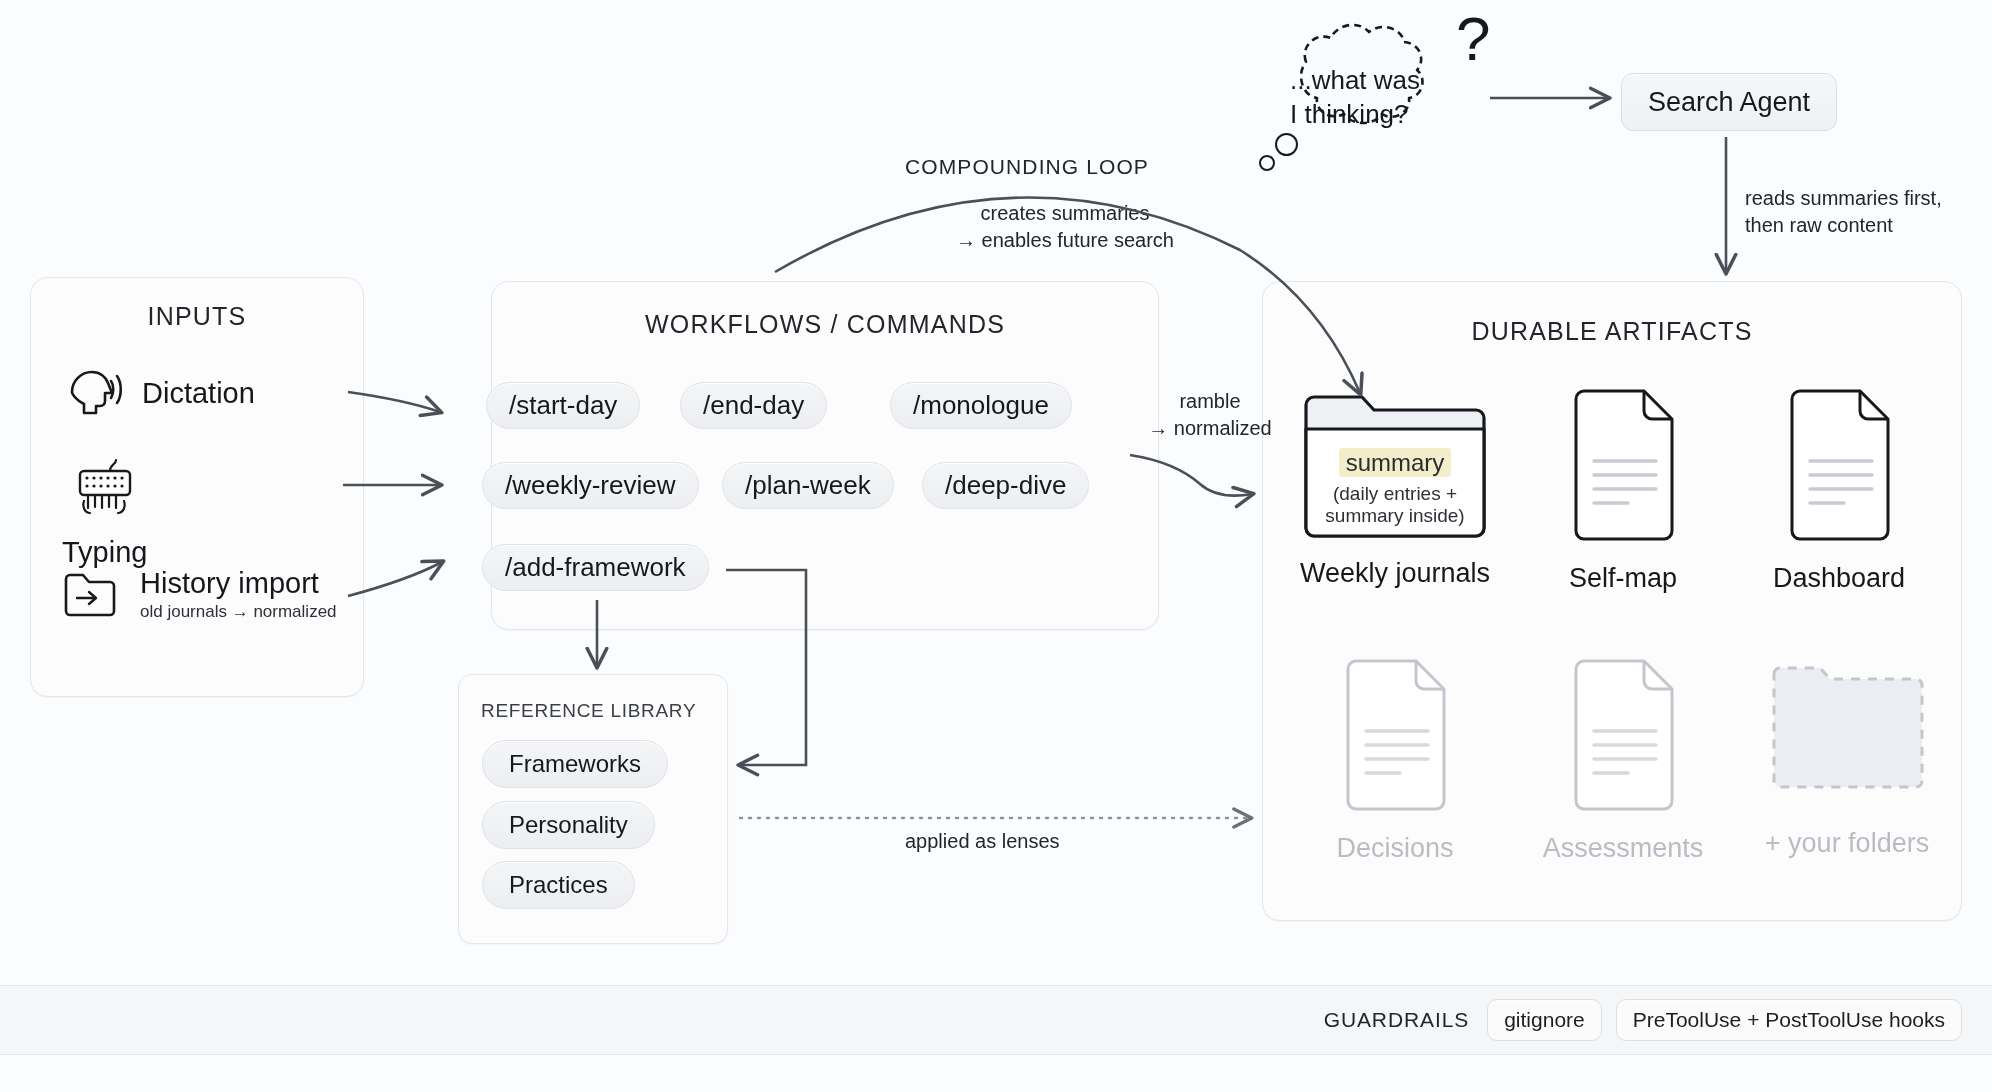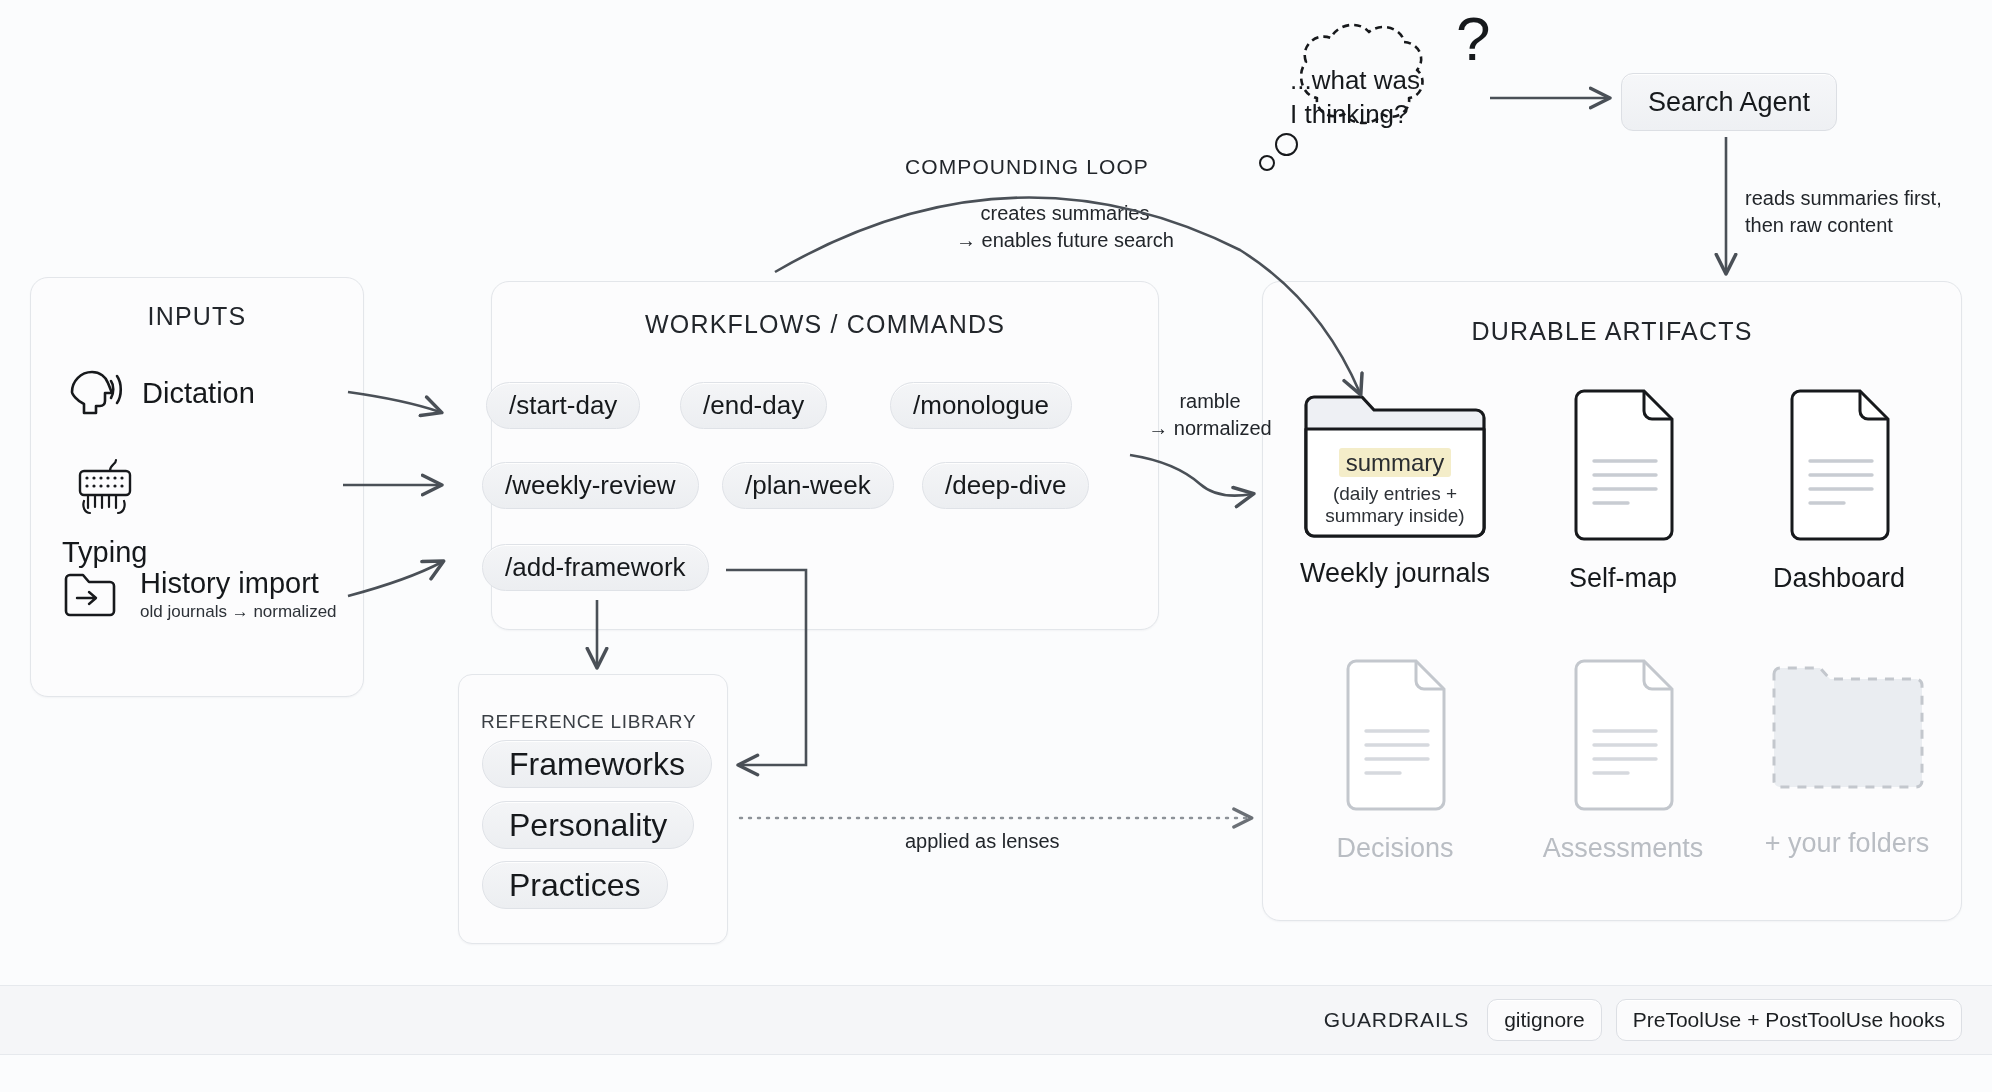--- a/index.html
+++ b/index.html
@@ -44,21 +44,21 @@
     border-radius:999px;
     font-size:26px;
     color:#16191c;
     padding:16px 22px;
     height:47px;
     box-sizing:border-box;
     white-space:nowrap;
     box-shadow:0 1px 0 rgba(255,255,255,.85) inset;
   }
   .pill.ref{
-    font-size:32px;height:48px;padding:0 26px;
+    font-size:24px;height:48px;padding:0 26px;
   }
   .pill.guard{
     background:#fbfbfc;
     border:1px solid #dcdfe4;
     border-radius:10px;
     height:42px;
     font-size:21px;
     padding:0 16px;
     color:#1c1f22;
   }
@@ -171,21 +171,21 @@
   <div class="pill abs" style="left:680px;top:382px;">/end-day</div>
   <div class="pill abs" style="left:890px;top:382px;">/monologue</div>
 
   <div class="pill abs" style="left:482px;top:462px;">/weekly-review</div>
   <div class="pill abs" style="left:722px;top:462px;">/plan-week</div>
   <div class="pill abs" style="left:922px;top:462px;">/deep-dive</div>
 
   <div class="pill abs" style="left:482px;top:544px;">/add-framework</div>
 
   <div class="panel" style="left:458px;top:674px;width:270px;height:270px;border-radius:14px;">
-    <div class="small-title" style="margin:36px 0 0 22px;">REFERENCE LIBRARY</div>
+    <div class="small-title" style="margin:25px 0 0 22px;">REFERENCE LIBRARY</div>
   </div>
   <div class="pill ref abs" style="left:482px;top:740px;">Frameworks</div>
   <div class="pill ref abs" style="left:482px;top:801px;">Personality</div>
   <div class="pill ref abs" style="left:482px;top:861px;">Practices</div>
 
   <div class="panel" style="left:1262px;top:281px;width:700px;height:640px;">
     <div class="panel-title" style="margin-top:35px;">DURABLE ARTIFACTS</div>
   </div>
 
   <div class="artifact" style="left:1300px;top:389px;width:190px;">

